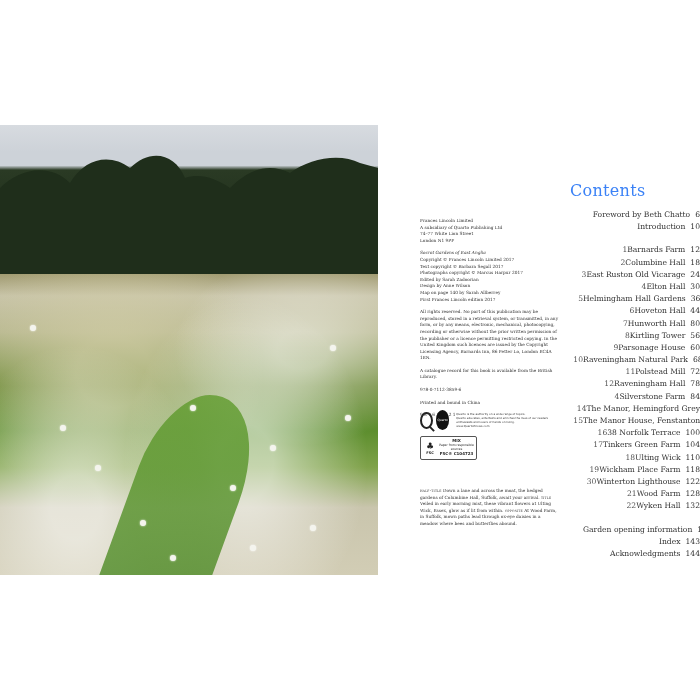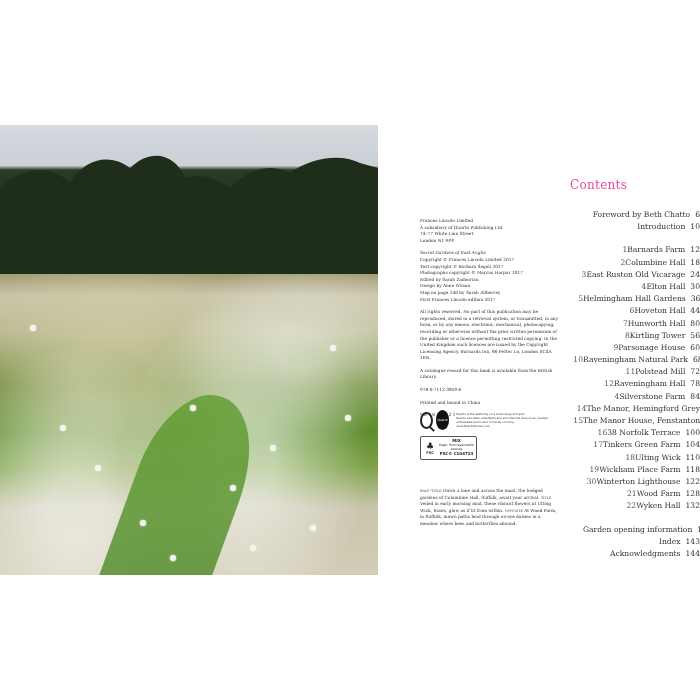--- a/index.html
+++ b/index.html
@@ -24,21 +24,21 @@
     .q-outline::after { content:""; position:absolute; right:-4px; bottom:-3px; width:6px; height:2px; background:#222; transform:rotate(45deg); }
     .q-fill { width:20px; height:20px; background:#111; border-radius:50%; color:#fff; font-size:3px; display:flex; align-items:center; justify-content:center; font-family:"DejaVu Sans", sans-serif; }
     .q-text { font-size:2.8px; line-height:4.2px; margin-left:4px; font-family:"DejaVu Sans", sans-serif; color:#333; }
     .fsc { margin-top:6px; width:57px; height:24px; border:1px solid #555; border-radius:2px; display:flex; align-items:center; padding:1px; box-sizing:border-box; font-family:"DejaVu Sans", sans-serif; }
     .fsc-tree { width:16px; text-align:center; font-size:9px; line-height:9px; }
     .fsc-tree small { display:block; font-size:3.5px; line-height:4px; font-weight:bold; }
     .fsc-info { flex:1; text-align:center; font-size:3px; line-height:3.8px; }
     .fsc-info b { font-size:4px; }
     .caption { position:absolute; left:420px; top:488px; width:140px; font-size:4.3px; line-height:6.6px; color:#333; }
     .caption .sc { font-variant:small-caps; letter-spacing:0.2px; }
-    .contents-title { position:absolute; left:570px; top:170px; font-size:12px; color:#ec4899; font-weight:normal; letter-spacing:0.3px; }
+    .contents-title { position:absolute; left:570px; top:170px; font-size:16px; color:#3b82f6; font-weight:normal; letter-spacing:0.3px; }
     .toc { position:absolute; left:570px; top:209px; width:130px; font-size:7.6px; color:#333;text-align:right; }
     .toc .row { height:12.2px; line-height:12.2px; white-space:nowrap; }
     .toc .front { padding-left:13px; }
     .toc .num { display:inline-block; width:13px; color:#555; }
     .toc .pg { margin-left:5px; }
     .gap { height:11px; }
   </style>
 </head>
 <body>
 

